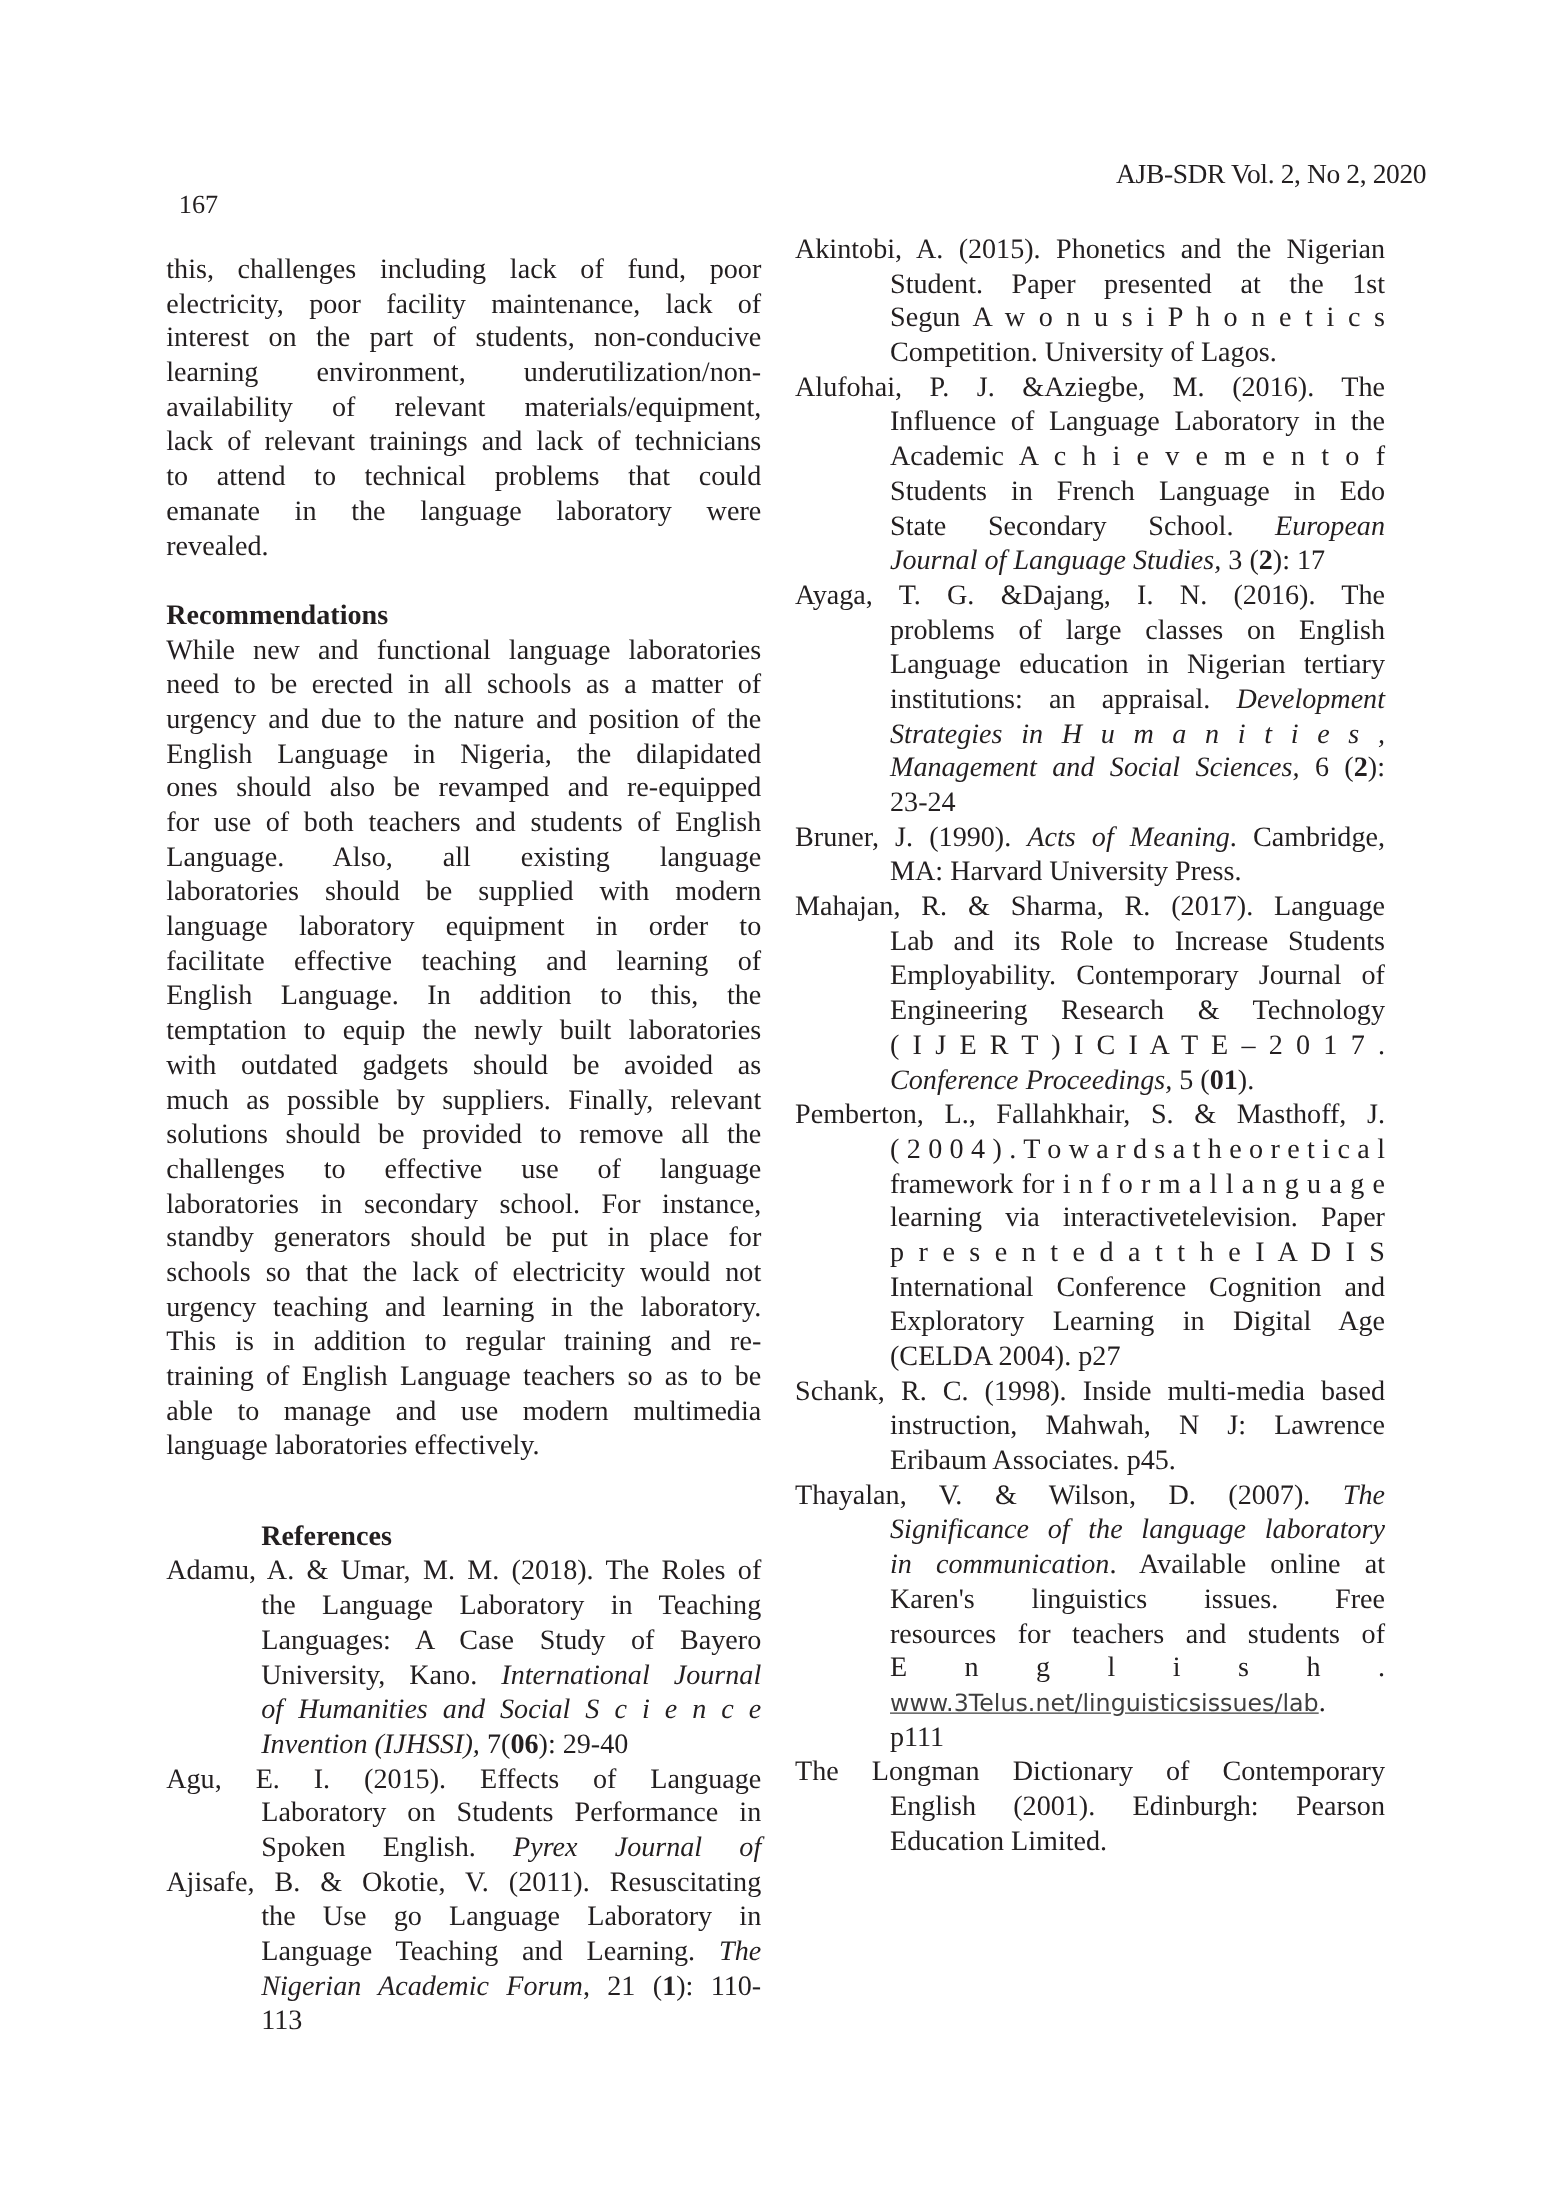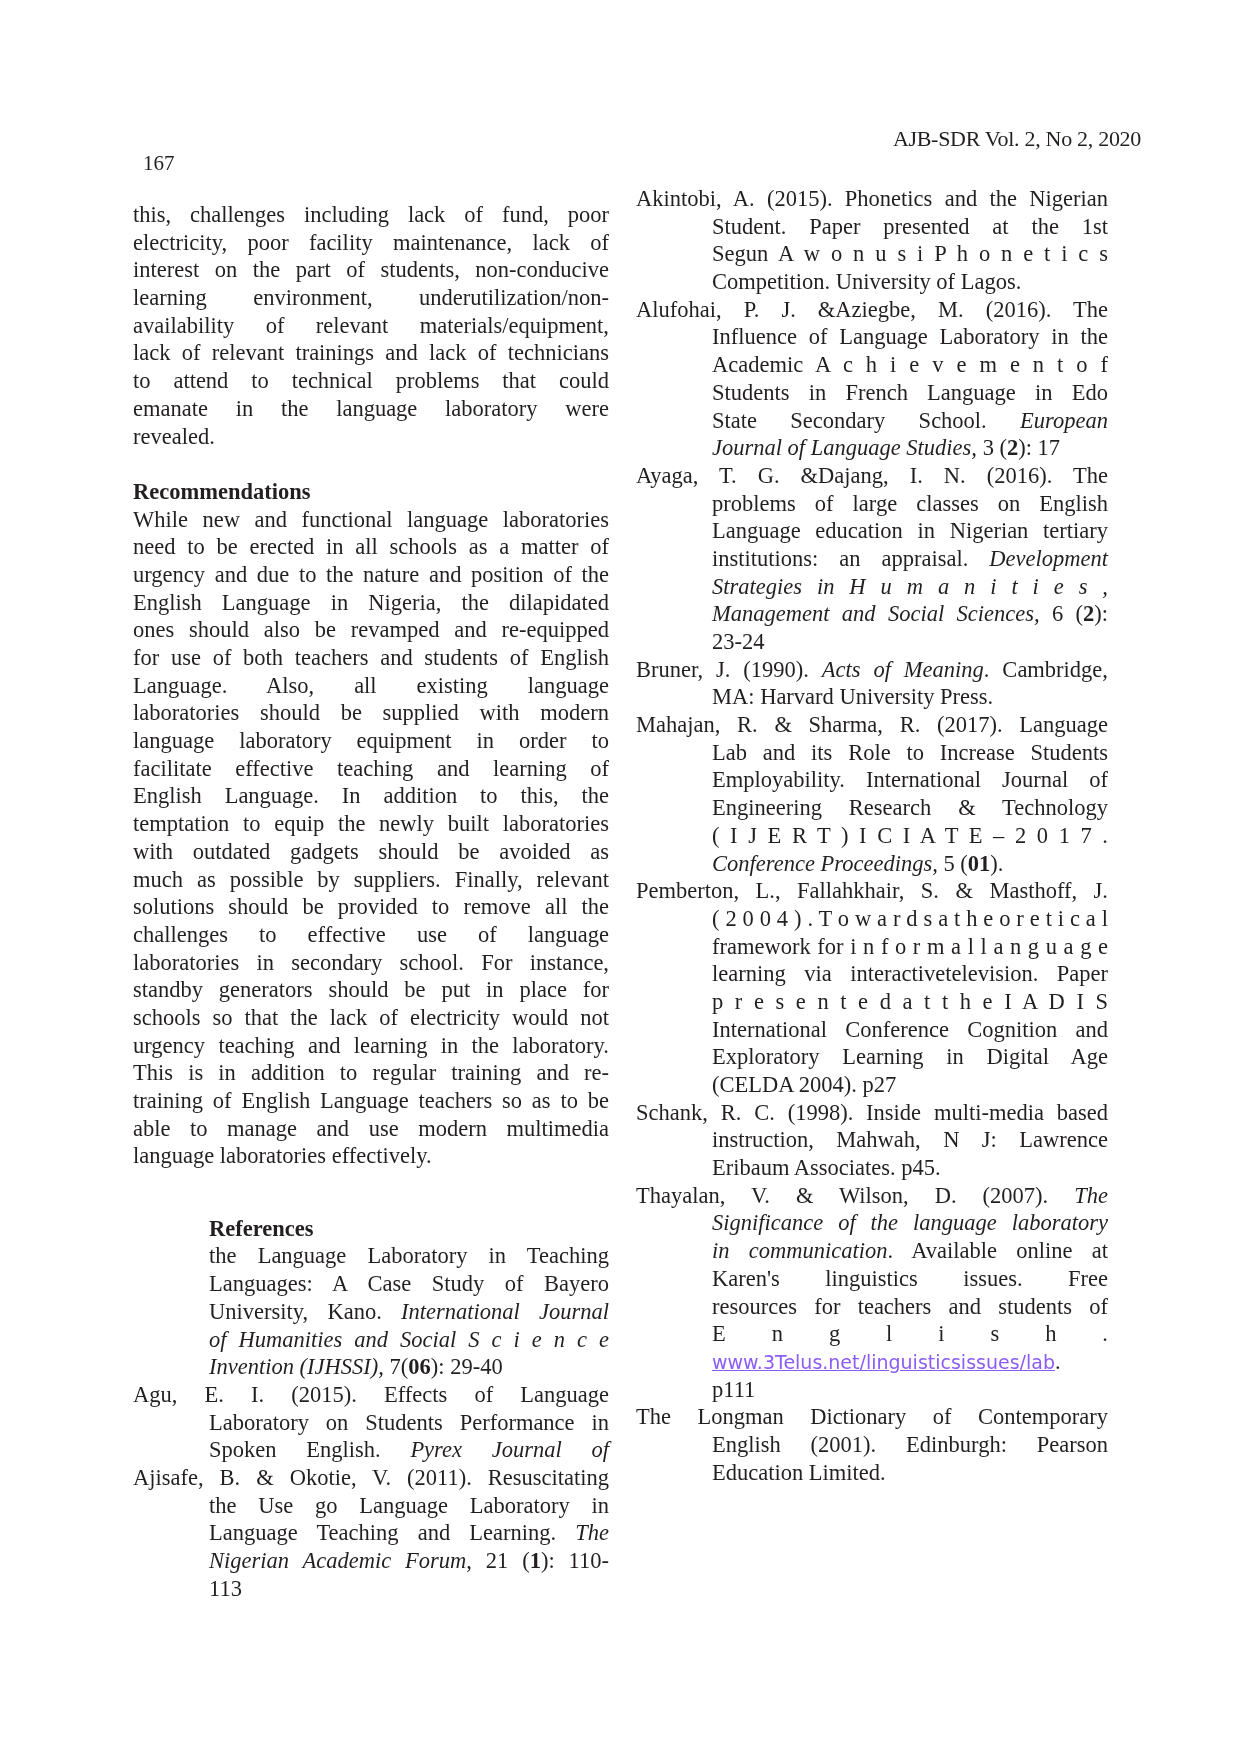--- a/index.html
+++ b/index.html
@@ -12,21 +12,21 @@
   .col-left { left: 133px; top: 201px; width: 476px; }
   .col-right { left: 636px; top: 185px; width: 472px; }
   .line { display: block; height: 27.7px; white-space: nowrap; text-align: justify; text-align-last: justify; overflow: visible; }
   .line.last { text-align-last: left; }
   .line.ind { padding-left: 76px; }
   .gap { display: block; height: 27.7px; }
   .head { font-weight: bold; text-align-last: left; }
   .head.center { padding-left: 76px; margin-top: 17px; }
   i { font-style: italic; }
   b { font-weight: bold; }
-  a.url { color: #8b5cf6; text-decoration: underline; font-family: "DejaVu Sans", sans-serif; font-size: 19px; margin-top: 44px; }
+  a.url { color: #404040; text-decoration: underline; font-family: "DejaVu Sans", sans-serif; font-size: 19px; margin-top: 44px; }
   .ref { display: block; }
 </style>
 </head>
 <body>
 
 <div>
   <div class="hdr page-num">167</div>
   <div class="hdr journal">AJB-SDR Vol. 2, No 2, 2020</div>
 
   <div class="col col-left">
@@ -66,20 +66,21 @@
         <span class="line">urgency teaching and learning in the laboratory.</span>
         <span class="line">This is in addition to regular training and re-</span>
         <span class="line">training of English Language teachers so as to be</span>
         <span class="line">able to manage and use modern multimedia</span>
         <span class="line last">language laboratories effectively.</span>
       </div>
     <span class="gap"></span>
     <span class="line head center">References</span>
     <div id="refs-left">
         <div class="ref">
+          <span class="line">Adamu, A. &amp; Umar, M. M. (2018). The Roles of</span>
           <span class="line ind">the Language Laboratory in Teaching</span>
           <span class="line ind">Languages:    A Case Study of Bayero</span>
           <span class="line ind">University, Kano. <i>International Journal</i></span>
           <span class="line ind"><i>of Humanities and Social     S c i e n c e</i></span>
           <span class="line ind last"><i>Invention (IJHSSI),</i> 7(<b>06</b>): 29-40</span>
         </div>
         <div class="ref">
           <span class="line">Agu,  E. I. (2015). Effects of Language</span>
           <span class="line ind">Laboratory on Students Performance in</span>
           <span class="line ind">Spoken English. <i>Pyrex Journal of</i></span>
@@ -119,21 +120,21 @@
           <span class="line ind"><i>Management and Social Sciences,</i> 6 (<b>2</b>):</span>
           <span class="line ind last">23-24</span>
         </div>
         <div class="ref">
           <span class="line">Bruner, J. (1990). <i>Acts of Meaning</i>. Cambridge,</span>
           <span class="line ind last">MA: Harvard University Press.</span>
         </div>
         <div class="ref">
           <span class="line">Mahajan, R. &amp; Sharma, R. (2017). Language</span>
           <span class="line ind">Lab and its Role to Increase Students</span>
-          <span class="line ind">Employability. International Journal of</span>
+          <span class="line ind">Employability. Contemporary Journal of</span>
           <span class="line ind">Engineering Research &amp; Technology</span>
           <span class="line ind">( I J E R T )   I C I A T E  –  2 0 1 7 .</span>
           <span class="line ind last"><i>Conference Proceedings,</i> 5 (<b>01</b>).</span>
         </div>
         <div class="ref">
           <span class="line">Pemberton, L., Fallahkhair, S. &amp; Masthoff, J.</span>
           <span class="line ind">( 2 0 0 4 ) .  T o w a r d s  a  t h e o r e t i c a l</span>
           <span class="line ind">framework for i n f o r m a l   l a n g u a g e</span>
           <span class="line ind">learning via interactivetelevision. Paper</span>
           <span class="line ind">p r e s e n t e d   a t   t h e   I A D I S</span>

